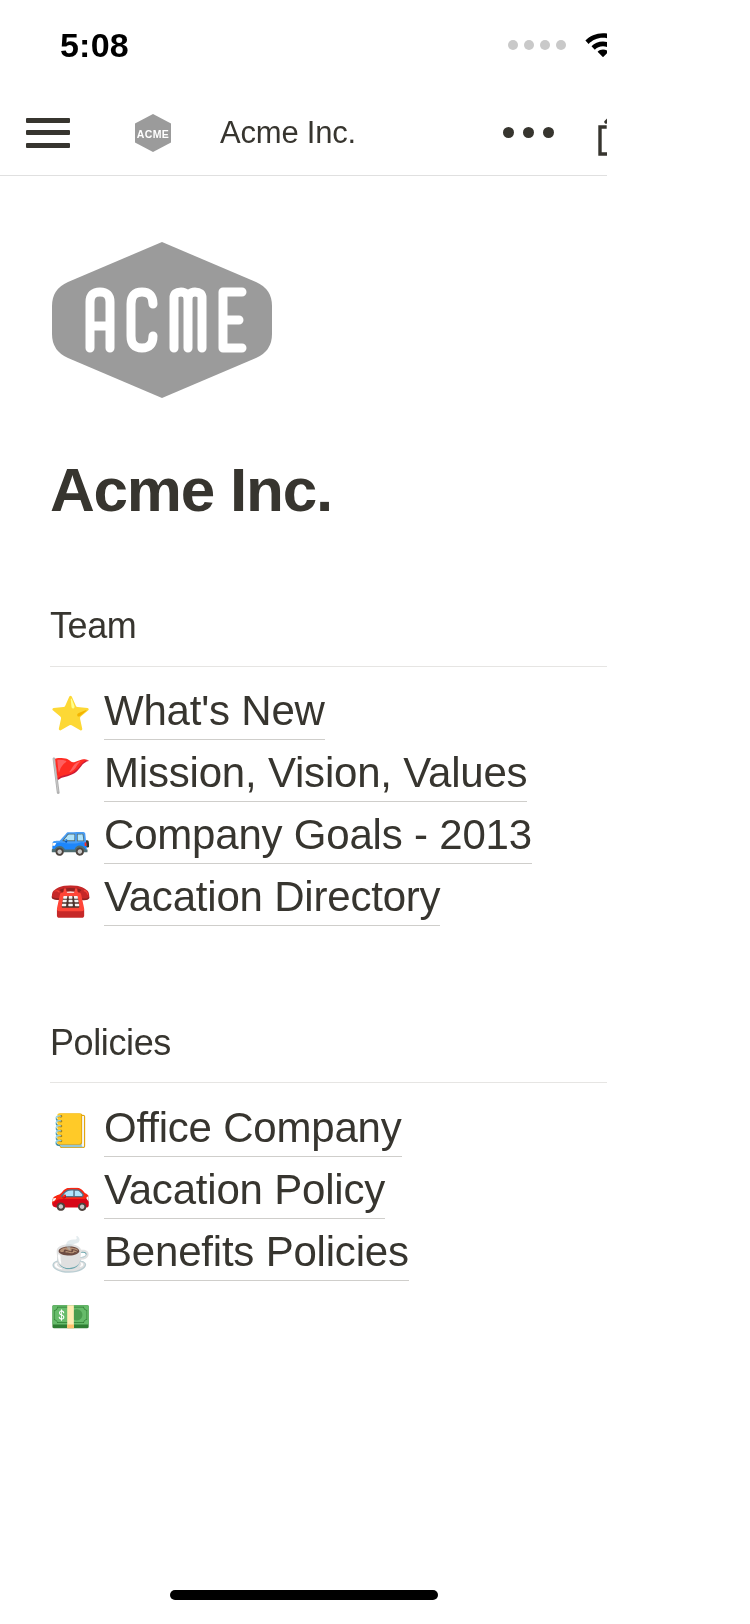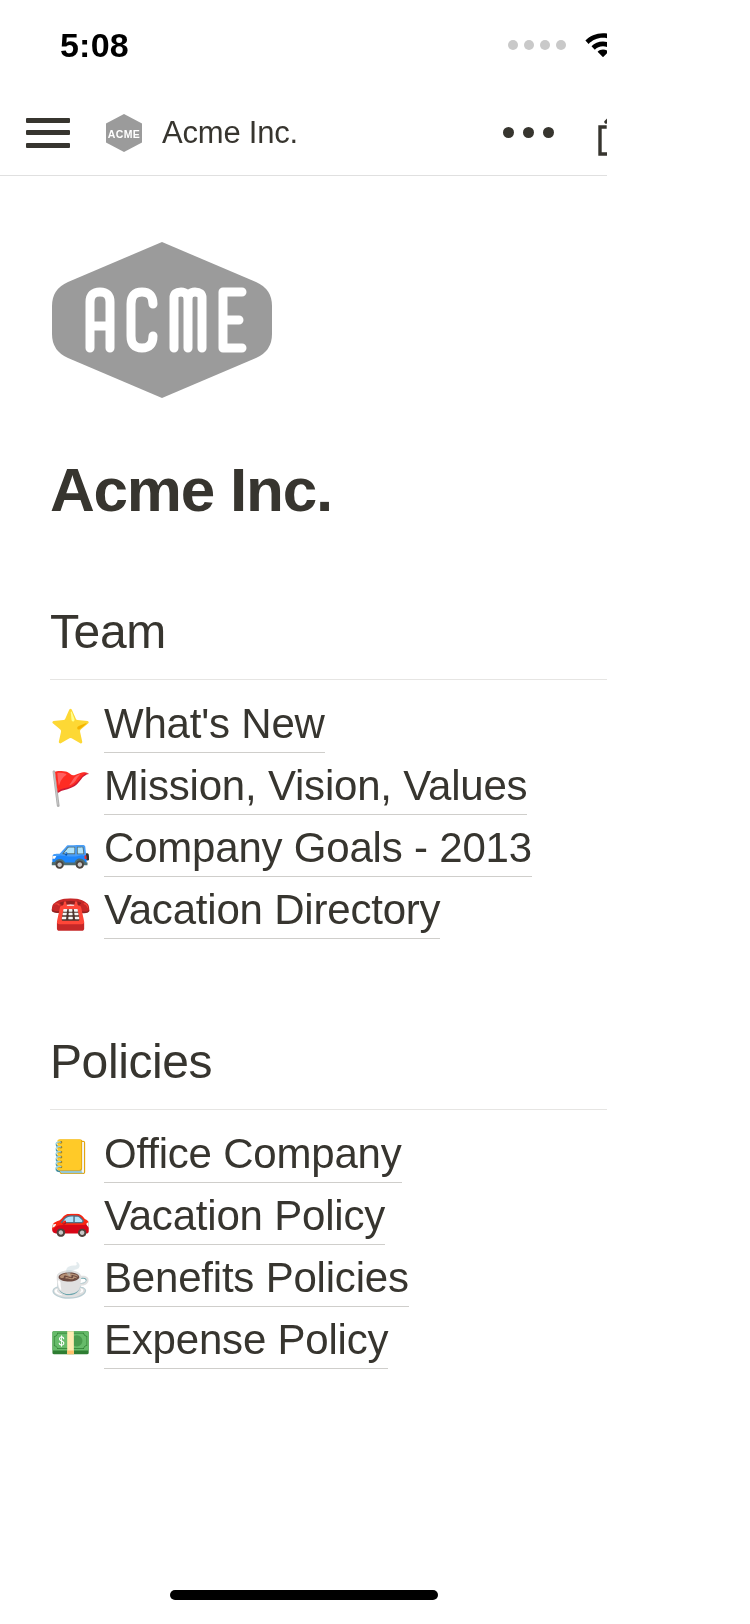--- a/index.html
+++ b/index.html
@@ -23,21 +23,21 @@
   .status-right { display:flex; align-items:center; gap:18px; }
   .cell-dots { display:flex; align-items:center; gap:6px; }
   .cell-dots i { width:10px; height:10px; border-radius:50%; background:#c9c9c9; display:block; }
   .wifi-icon { display:block; }
   .battery-icon { display:flex; align-items:center; }
 
   
   .navbar {
     position:absolute; top:90px; left:0; width:750px; height:86px;
     display:flex; align-items:center; padding:0 28px 0 24px;
-    border-bottom:1px solid #e0e0e0; background:#fff;
+    border-bottom:1px solid #e0e0e0; background:#fff;gap:29px;
   }
   .hamburger { width:48px; height:36px; display:flex; flex-direction:column; justify-content:space-between; padding:3px 2px; cursor:pointer; }
   .hamburger span { display:block; height:5px; background:#37352f; border-radius:1px; }
   .nav-badge { margin-left:30px; width:44px; height:44px; display:flex; align-items:center; justify-content:center; }
   .nav-title { margin-left:16px; font-size:31px; color:#37352f; letter-spacing:-0.2px; }
   .nav-spacer { flex:1; }
   .nav-actions { display:flex; align-items:center; gap:40px; }
   .nav-icon { display:flex; align-items:center; justify-content:center; cursor:pointer; }
   .dots-h { display:flex; gap:9px; align-items:center; }
   .dots-h i { width:11px; height:11px; border-radius:50%; background:#37352f; display:block; }
@@ -48,21 +48,21 @@
   .page-logo { margin-top:64px; width:224px; height:160px; }
 
   .page-title {
     margin-top:57px;
     font-size:62px; font-weight:700; color:#37352f;
     letter-spacing:-1.2px; line-height:1.05;
   }
 
   .section { }
   .section-heading {
-    font-size:48px; font-weight:400; color:#37352f;
+    font-size:36px; font-weight:400; color:#37352f;
     letter-spacing:-0.4px; line-height:1.1;
   }
   .section-rule {
     margin-top:20px; height:1px; width:640px; background:#e6e5e3;
   }
 
   .row {
     display:flex; align-items:center; height:62px; width:640px;
   }
   .row-emoji {
@@ -255,21 +255,20 @@
         <span class="row-spacer"></span>
         <span class="row-dots">
             <i></i>
             <i></i>
             <i></i>
           </span>
       </div>
 
       <div class="row">
         <span class="row-emoji">💵</span>
-        <span class="row-link">Expense Policy</span>
         <span class="row-spacer"></span>
         <span class="row-dots">
             <i></i>
             <i></i>
             <i></i>
           </span>
       </div>
     </div>
 
   </div>

